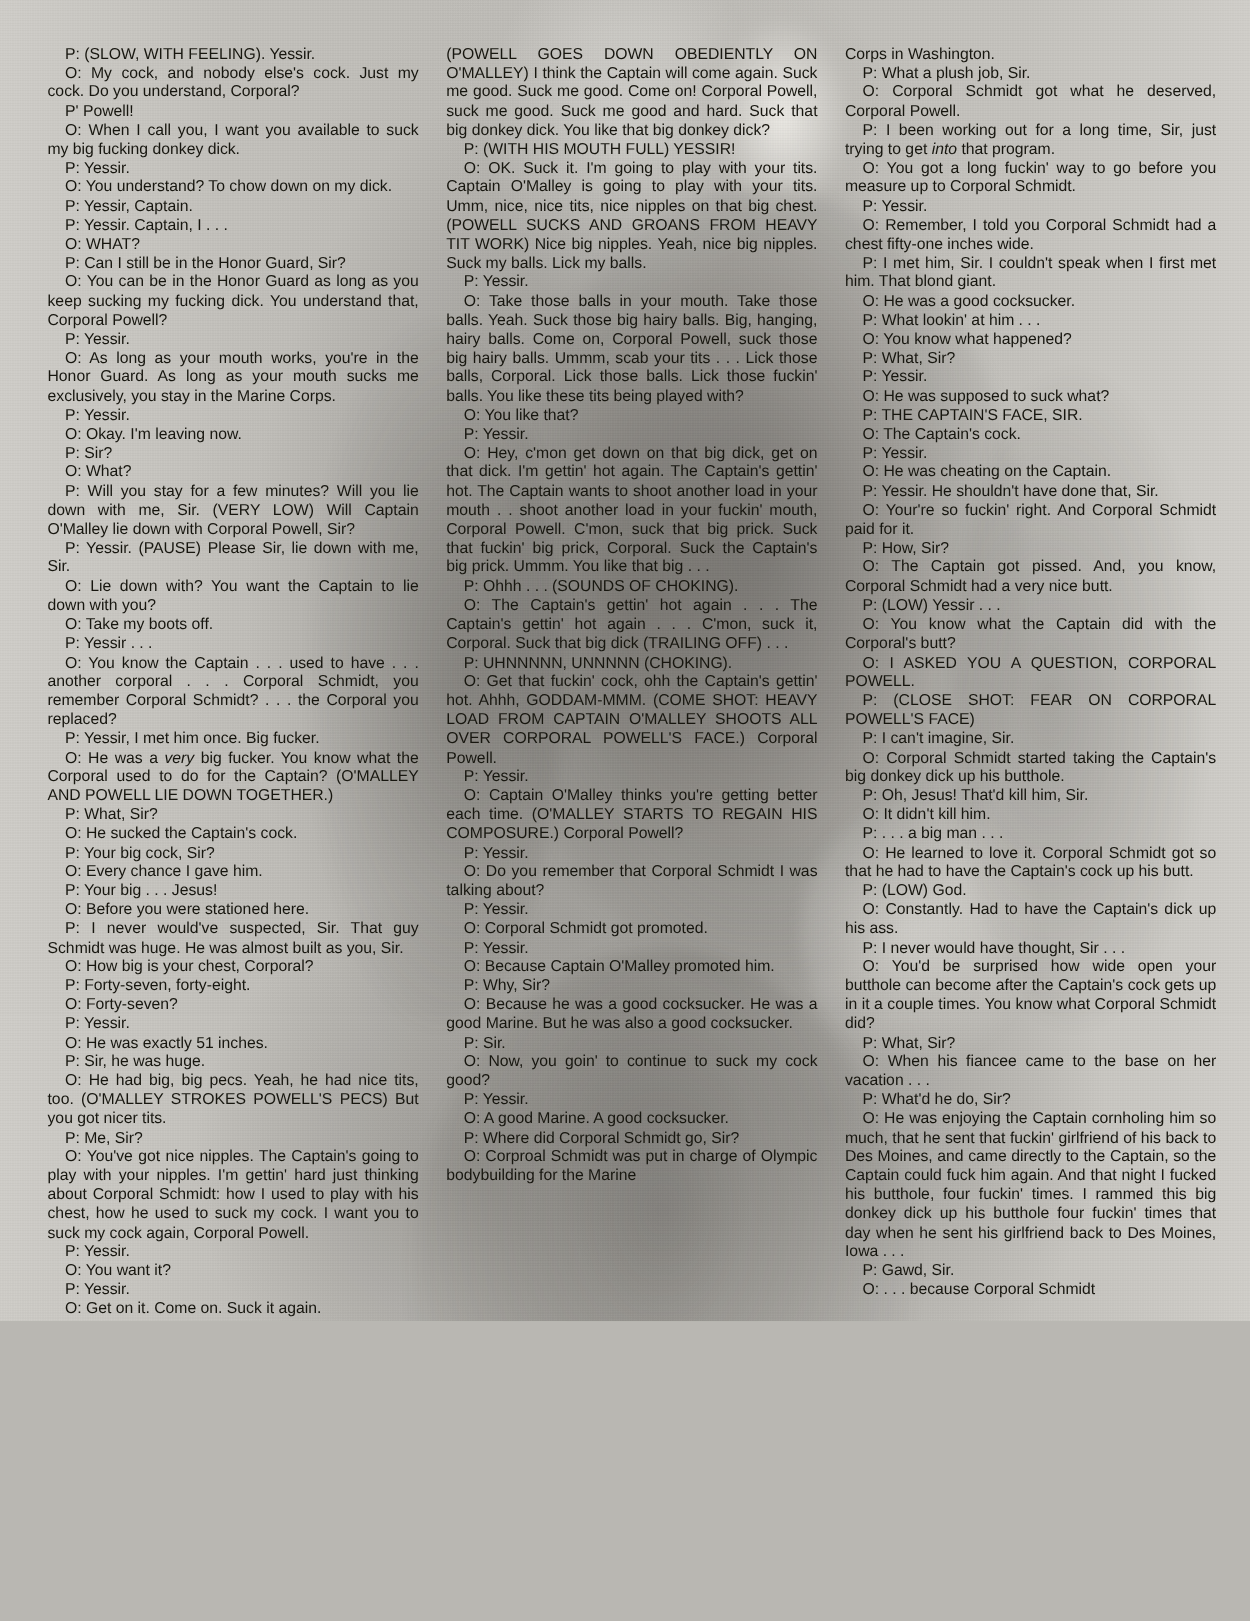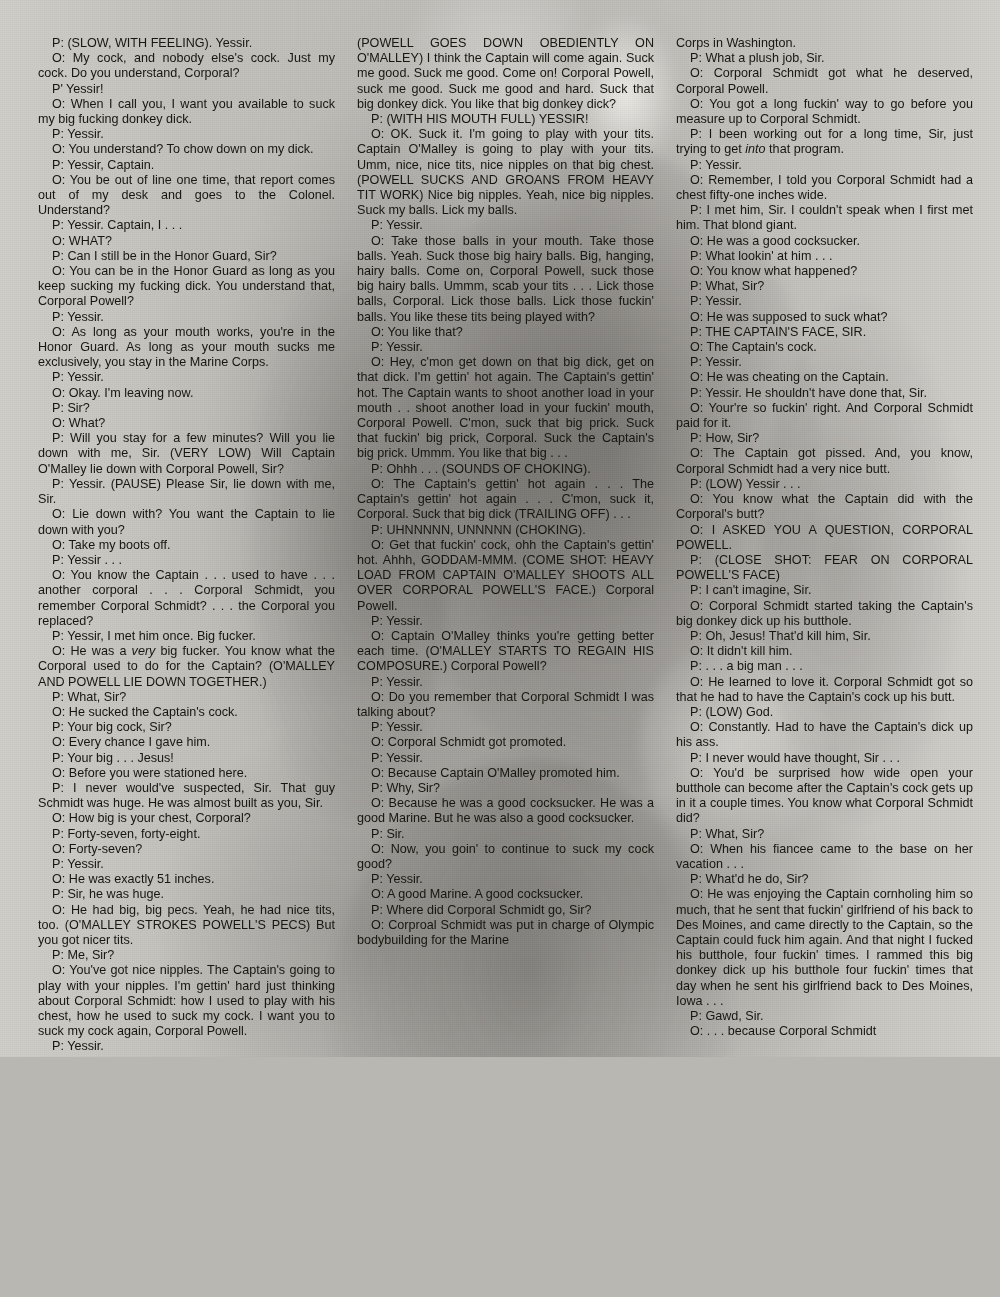--- a/index.html
+++ b/index.html
@@ -122,26 +122,25 @@
   <div class="photo-shape" id="shape-armR"></div>
   <div class="photo-shape" id="shape-glove"></div>
   <div class="photo-shape" id="shape-legs"></div>
 
   <div class="grain"></div>
 
   <div id="columns">
     <div class="col" id="col1">
         <p>P: (SLOW, WITH FEELING). Yessir.</p>
         <p>O: My cock, and nobody else's cock. Just my cock. Do you understand, Corporal?</p>
-        <p>P' Yessir!</p>
+        <p>P' Powell!</p>
         <p>O: When I call you, I want you available to suck my big fucking donkey dick.</p>
         <p>P: Yessir.</p>
         <p>O: You understand? To chow down on my dick.</p>
         <p>P: Yessir, Captain.</p>
-        <p>O: You be out of line one time, that report comes out of my desk and goes to the Colonel. Understand?</p>
         <p>P: Yessir. Captain, I . . .</p>
         <p>O: WHAT?</p>
         <p>P: Can I still be in the Honor Guard, Sir?</p>
         <p>O: You can be in the Honor Guard as long as you keep sucking my fucking dick. You understand that, Corporal Powell?</p>
         <p>P: Yessir.</p>
         <p>O: As long as your mouth works, you're in the Honor Guard. As long as your mouth sucks me exclusively, you stay in the Marine Corps.</p>
         <p>P: Yessir.</p>
         <p>O: Okay. I'm leaving now.</p>
         <p>P: Sir?</p>
         <p>O: What?</p>
@@ -201,22 +200,22 @@
         <p>O: Now, you goin' to continue to suck my cock good?</p>
         <p>P: Yessir.</p>
         <p>O: A good Marine. A good cocksucker.</p>
         <p>P: Where did Corporal Schmidt go, Sir?</p>
         <p>O: Corproal Schmidt was put in charge of Olympic bodybuilding for the Marine</p>
       </div>
     <div class="col" id="col3">
         <p class="noindent">Corps in Washington.</p>
         <p>P: What a plush job, Sir.</p>
         <p>O: Corporal Schmidt got what he deserved, Corporal Powell.</p>
+        <p>P: I been working out for a long time, Sir, just trying to get <span class="italic">into</span> that program.</p>
         <p>O: You got a long fuckin' way to go before you measure up to Corporal Schmidt.</p>
-        <p>P: I been working out for a long time, Sir, just trying to get <span class="italic">into</span> that program.</p>
         <p>P: Yessir.</p>
         <p>O: Remember, I told you Corporal Schmidt had a chest fifty-one inches wide.</p>
         <p>P: I met him, Sir. I couldn't speak when I first met him. That blond giant.</p>
         <p>O: He was a good cocksucker.</p>
         <p>P: What lookin' at him . . .</p>
         <p>O: You know what happened?</p>
         <p>P: What, Sir?</p>
         <p>P: Yessir.</p>
         <p>O: He was supposed to suck what?</p>
         <p>P: THE CAPTAIN'S FACE, SIR.</p>

